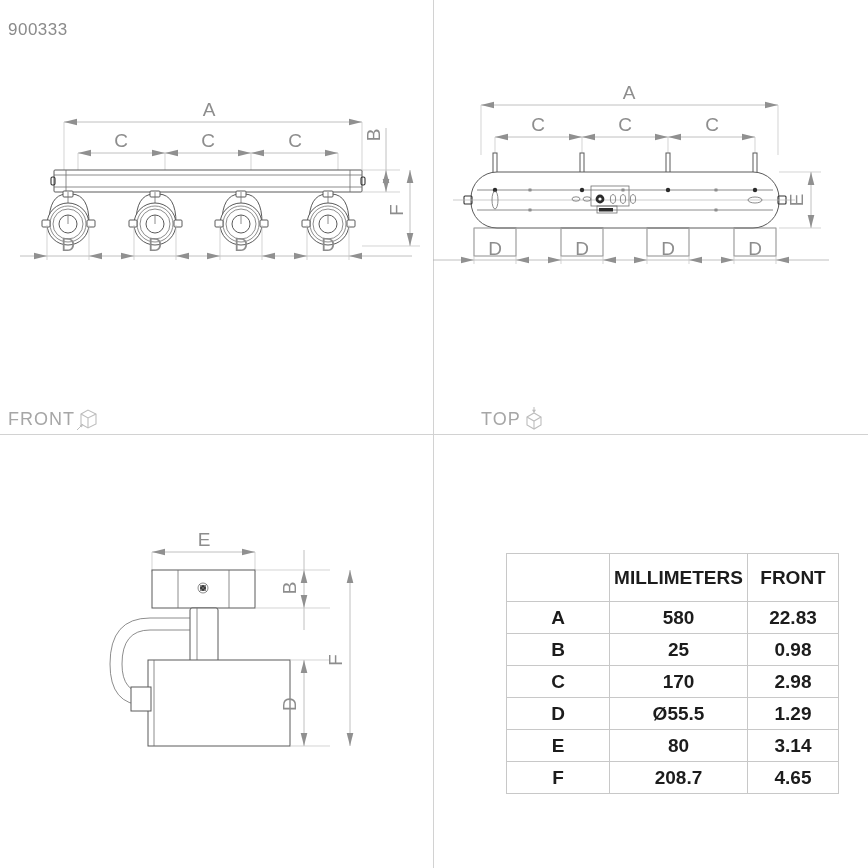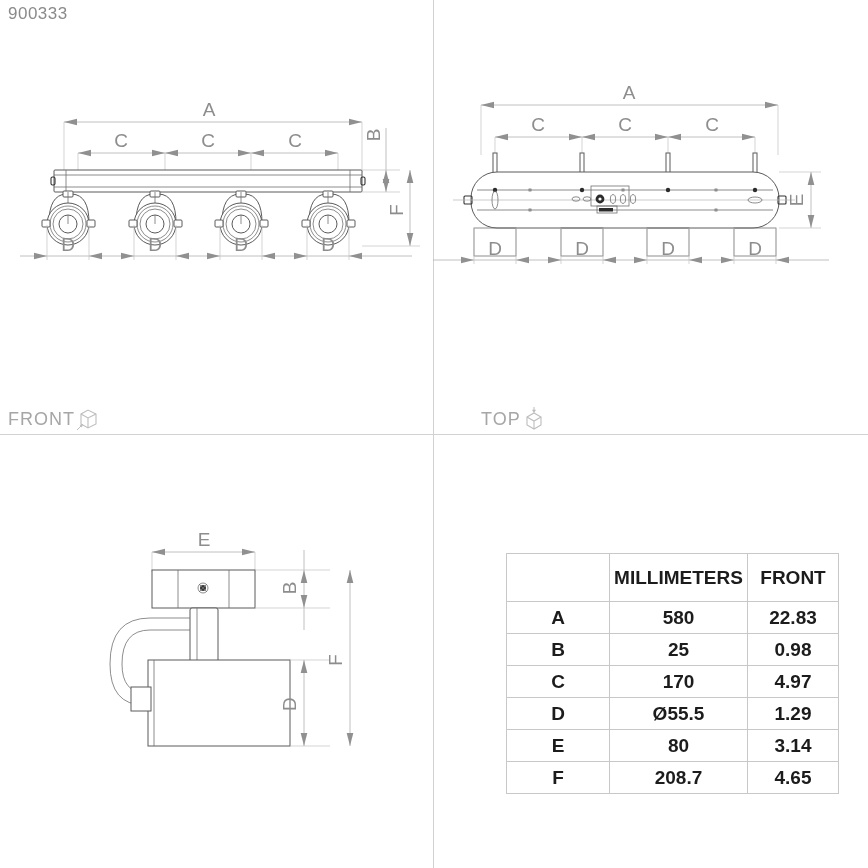--- a/index.html
+++ b/index.html
@@ -5,21 +5,21 @@
   html,body{margin:0;padding:0;background:#ffffff;}
   body{
     width:868px;height:868px;position:relative;overflow:hidden;
     font-family:"Liberation Sans","DejaVu Sans",sans-serif;
     -webkit-font-smoothing:antialiased;
   }
   .sheet{position:absolute;inset:0;}
 
   
   #product-code{
-    position:absolute;left:8px;top:4px;
+    position:absolute;left:8px;top:20px;
     font-size:17px;color:#8a8a8a;letter-spacing:.5px;
   }
 
   
   .divider{position:absolute;background:#d2d2d2;}
   #divider-vertical{left:433px;top:0;width:1px;height:868px;}
   #divider-horizontal{left:0;top:434px;width:868px;height:1px;}
 
   
   .view-caption{
@@ -438,21 +438,21 @@
           <td>22.83</td>
         </tr>
         <tr>
           <td>B</td>
           <td>25</td>
           <td>0.98</td>
         </tr>
         <tr>
           <td>C</td>
           <td>170</td>
-          <td>4.97</td>
+          <td>2.98</td>
         </tr>
         <tr>
           <td>D</td>
           <td>Ø55.5</td>
           <td>1.29</td>
         </tr>
         <tr>
           <td>E</td>
           <td>80</td>
           <td>3.14</td>

